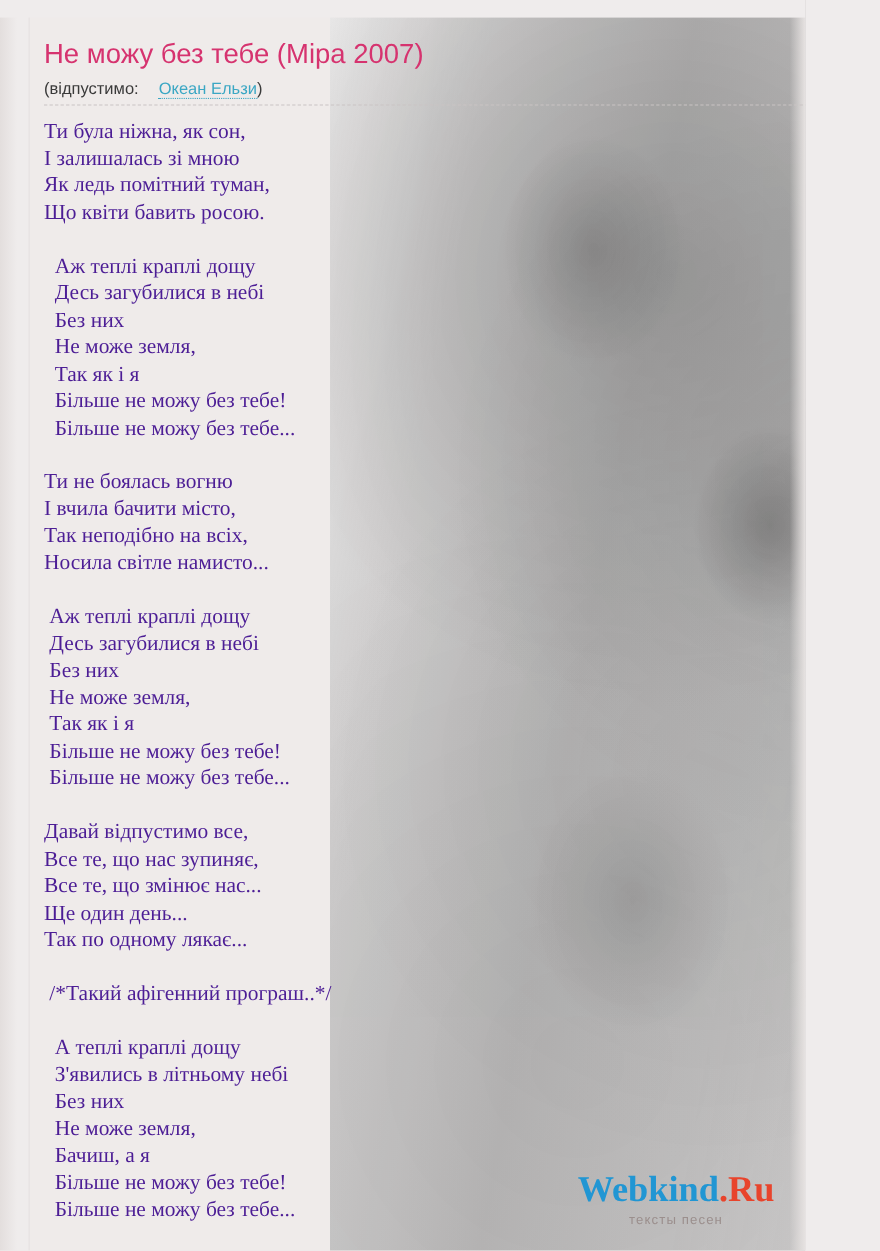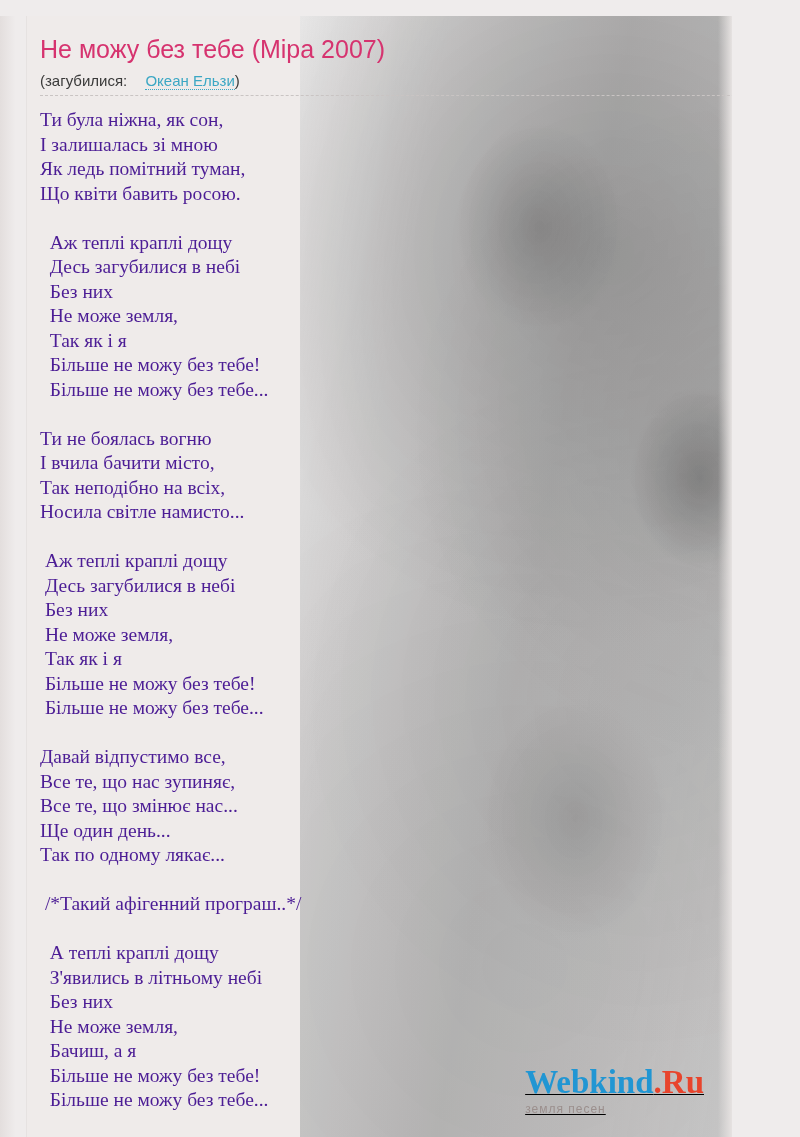--- a/index.html
+++ b/index.html
@@ -107,24 +107,23 @@
     font-size: 19.5px;
     line-height: 24.5px;
     color: #4c1d95;
     white-space: pre-wrap;
     margin: 0;
   }
   .watermark {
     position: absolute;
     right: 28px;
     bottom: 22px;
-    text-align: left;
+    text-align: center;
     z-index: 4;
     line-height: 1;
-    text-decoration: underline;
   }
   .wm-main {
     font-family: "Liberation Serif", serif;
     font-size: 33px;
     font-weight: bold;
     color: #2196d3;
     letter-spacing: 0px;
   }
   .wm-ru {
     color: #e8442c;
@@ -146,21 +145,21 @@
 <div class="page">
   <div class="bg-photo"></div>
   <div class="left-strip"></div>
   <div class="right-strip"></div>
   <div class="top-strip"></div>
 
   <div class="content">
     <h1 class="song-title">Не можу без тебе (Міра 2007)</h1>
 
     <div class="performer-line">
-      <span>(загубилися:</span>
+      <span>(відпустимо:</span>
       <a class="performer-link" href="#">Океан Ельзи</a><span>)</span>
     </div>
 
     <hr class="divider">
 
     <div class="lyrics">Ти була ніжна, як сон,
 І залишалась зі мною
 Як ледь помітний туман,
 Що квіти бавить росою.
 
@@ -199,15 +198,15 @@
   Не може земля,
   Бачиш, а я
   Більше не можу без тебе!
   Більше не можу без тебе...</div>
   </div>
 
   <div class="watermark">
     <div>
       <span class="wm-main">Webkind</span><span class="wm-ru">.Ru</span>
     </div>
-    <div class="wm-sub">земля песен</div>
+    <div class="wm-sub">тексты песен</div>
   </div>
 </div>
 
 </body></html>

